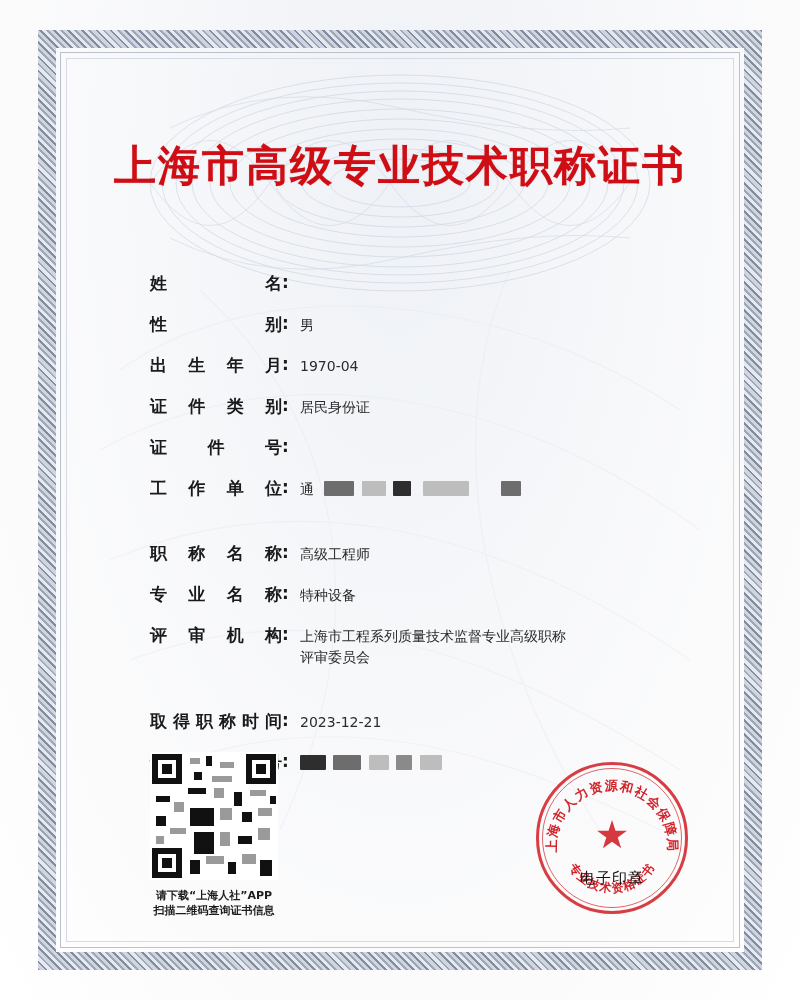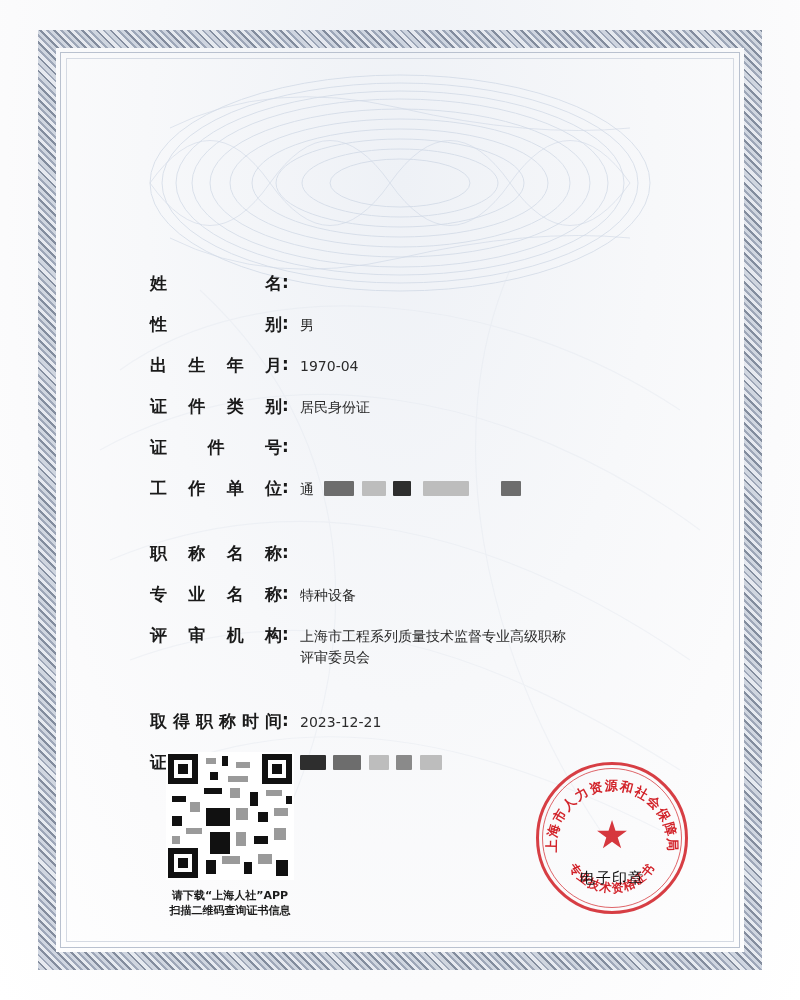--- a/index.html
+++ b/index.html
@@ -156,21 +156,21 @@
     filter: blur(0.6px);
   }
   .r-dark { background: #2e2e2e; }
   .r-mid  { background: #8a8a8a; }
   .r-light{ background: #bdbdbd; }
   .r-grey { background: #6d6d6d; }
 
   
   .qr-wrap {
     position: absolute;
-    left: 160px;
+    left: 144px;
     top: 752px;
     width: 140px;
     text-align: center;
   }
   .qr {
     width: 128px;
     height: 128px;
     margin: 0 auto;
     background-color: #fff;
     position: relative;
@@ -287,20 +287,21 @@
       <path d="M80 540 C 250 470, 420 520, 580 600"></path>
       <path d="M120 60 C 260 190, 300 380, 200 600"></path>
       <path d="M430 40 C 360 200, 400 420, 520 600"></path>
     </g>
   </svg>
 
   <div class="frame-outer"></div>
   <div class="frame-inner"></div>
   <div class="frame-inner2"></div>
 
+  <div class="title">上海市高级专业技术职称证书</div>
 
   <div class="fields">
 
     <div class="row">
       <div class="label">
         <span>姓</span>
         <span>名</span>
       </div>
       <div class="colon">:</div>
       <div class="value">
@@ -367,20 +368,21 @@
     </div>
 
     <div class="row group-gap">
       <div class="label">
         <span>职</span>
         <span>称</span>
         <span>名</span>
         <span>称</span>
       </div>
       <div class="colon">:</div>
+      <div class="value">高级工程师</div>
     </div>
 
     <div class="row">
       <div class="label">
         <span>专</span>
         <span>业</span>
         <span>名</span>
         <span>称</span>
       </div>
       <div class="colon">:</div>

